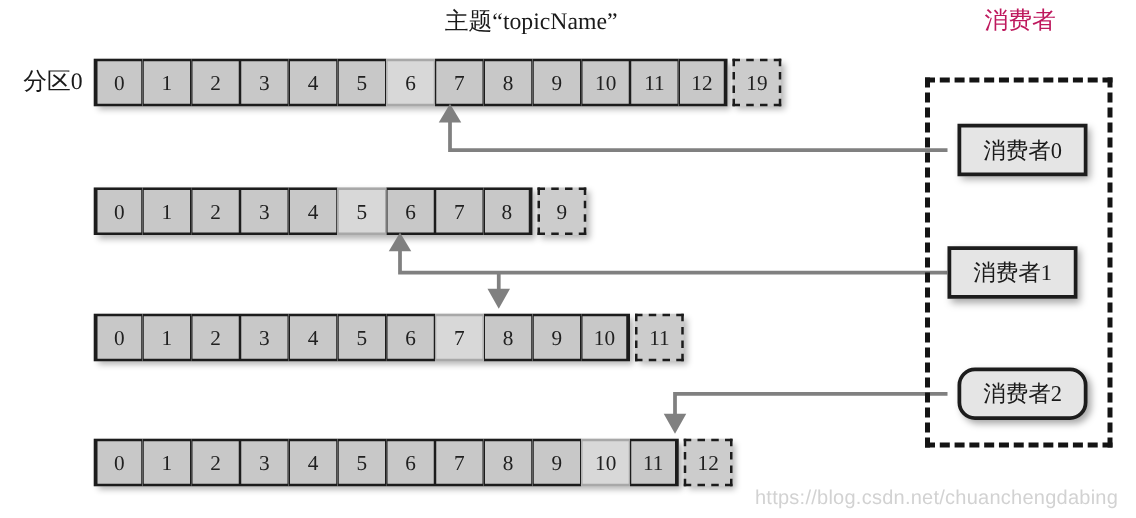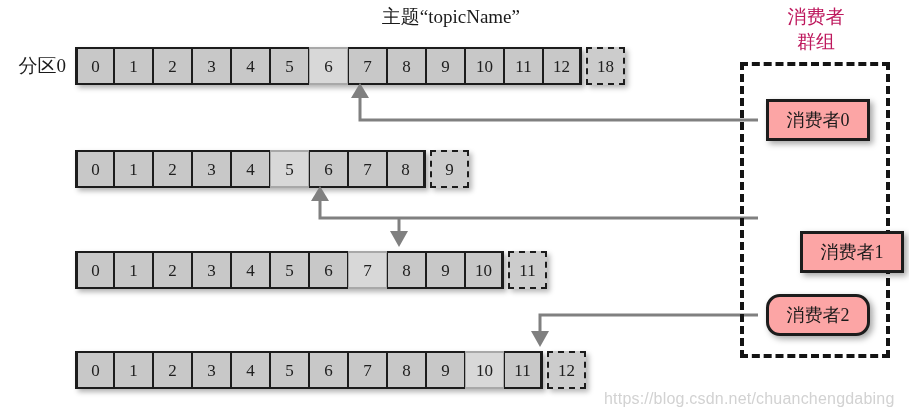--- a/index.html
+++ b/index.html
@@ -15,21 +15,21 @@
     font-family: "Liberation Serif", "DejaVu Serif", serif;
     overflow: hidden;
   }
 
   
   .topic-title {
     position: absolute;
     left: 330px;
     top: 4px;
     width: 190px;
-    text-align: right;
+    text-align: center;
     font-size: 19px;
     color: #1a1a1a;
     white-space: nowrap;
   }
   .group-title {
     position: absolute;
     left: 740px;
     top: 4px;
     width: 152px;
     text-align: center;
@@ -116,21 +116,21 @@
     box-sizing: border-box;
     border: 4px dashed #141414;
     background: transparent;
   }
 
   .consumer-box {
     position: absolute;
     width: 104px;
     height: 42px;
     box-sizing: border-box;
-    background: #fca5a5;
+    background: #e5e5e5;
     border: 3px solid #1c1c1c;
     display: flex;
     align-items: center;
     justify-content: center;
     font-size: 18px;
     color: #1a1a1a;
     box-shadow: 3px 3px 6px rgba(0,0,0,0.35);
   }
 
   
@@ -157,42 +157,41 @@
 </style>
 </head>
 <body>
 
 <div id="canvas">
 
   <div class="topic-title">主题“topicName”</div>
 
   <div class="group-title">
     <div>消费者</div>
-    <div>群组</div>
   </div>
 
   <div class="partition-row" id="row-0" style="left:75px; top:44px;">
     <div class="partition-label">分区0</div>
     <div class="cells">
         <div class="solid-run">
           <div class="cell first">0</div>
           <div class="cell">1</div>
           <div class="cell">2</div>
           <div class="cell">3</div>
           <div class="cell">4</div>
           <div class="cell">5</div>
           <div class="cell highlight">6</div>
           <div class="cell">7</div>
           <div class="cell">8</div>
           <div class="cell">9</div>
           <div class="cell">10</div>
           <div class="cell">11</div>
           <div class="cell last-solid">12</div>
         </div>
-        <div class="cell dashed">18</div>
+        <div class="cell dashed">19</div>
       </div>
   </div>
 
   <div class="partition-row" id="row-1" style="left:75px; top:147px;">
     <div class="cells">
         <div class="solid-run">
           <div class="cell first">0</div>
           <div class="cell">1</div>
           <div class="cell">2</div>
           <div class="cell">3</div>
@@ -266,18 +265,18 @@
 
     <g>
       <path d="M 758 315 L 540 315 L 540 332" stroke="#808080" stroke-width="3" fill="none"></path>
       <polygon points="531,331 549,331 540,347" fill="#808080"></polygon>
     </g>
   </svg>
 
   <div class="consumer-group-box"></div>
 
   <div class="consumer-box" style="left:766px; top:99px;">消费者0</div>
-  <div class="consumer-box" style="left:800px; top:197px;margin-top:34px;">消费者1</div>
+  <div class="consumer-box" style="left:758px; top:197px;">消费者1</div>
   <div class="consumer-box" style="left:766px; top:294px;border-radius:14px;">消费者2</div>
 
   <div class="watermark">https://blog.csdn.net/chuanchengdabing</div>
 
 </div>
 
 </body></html>

